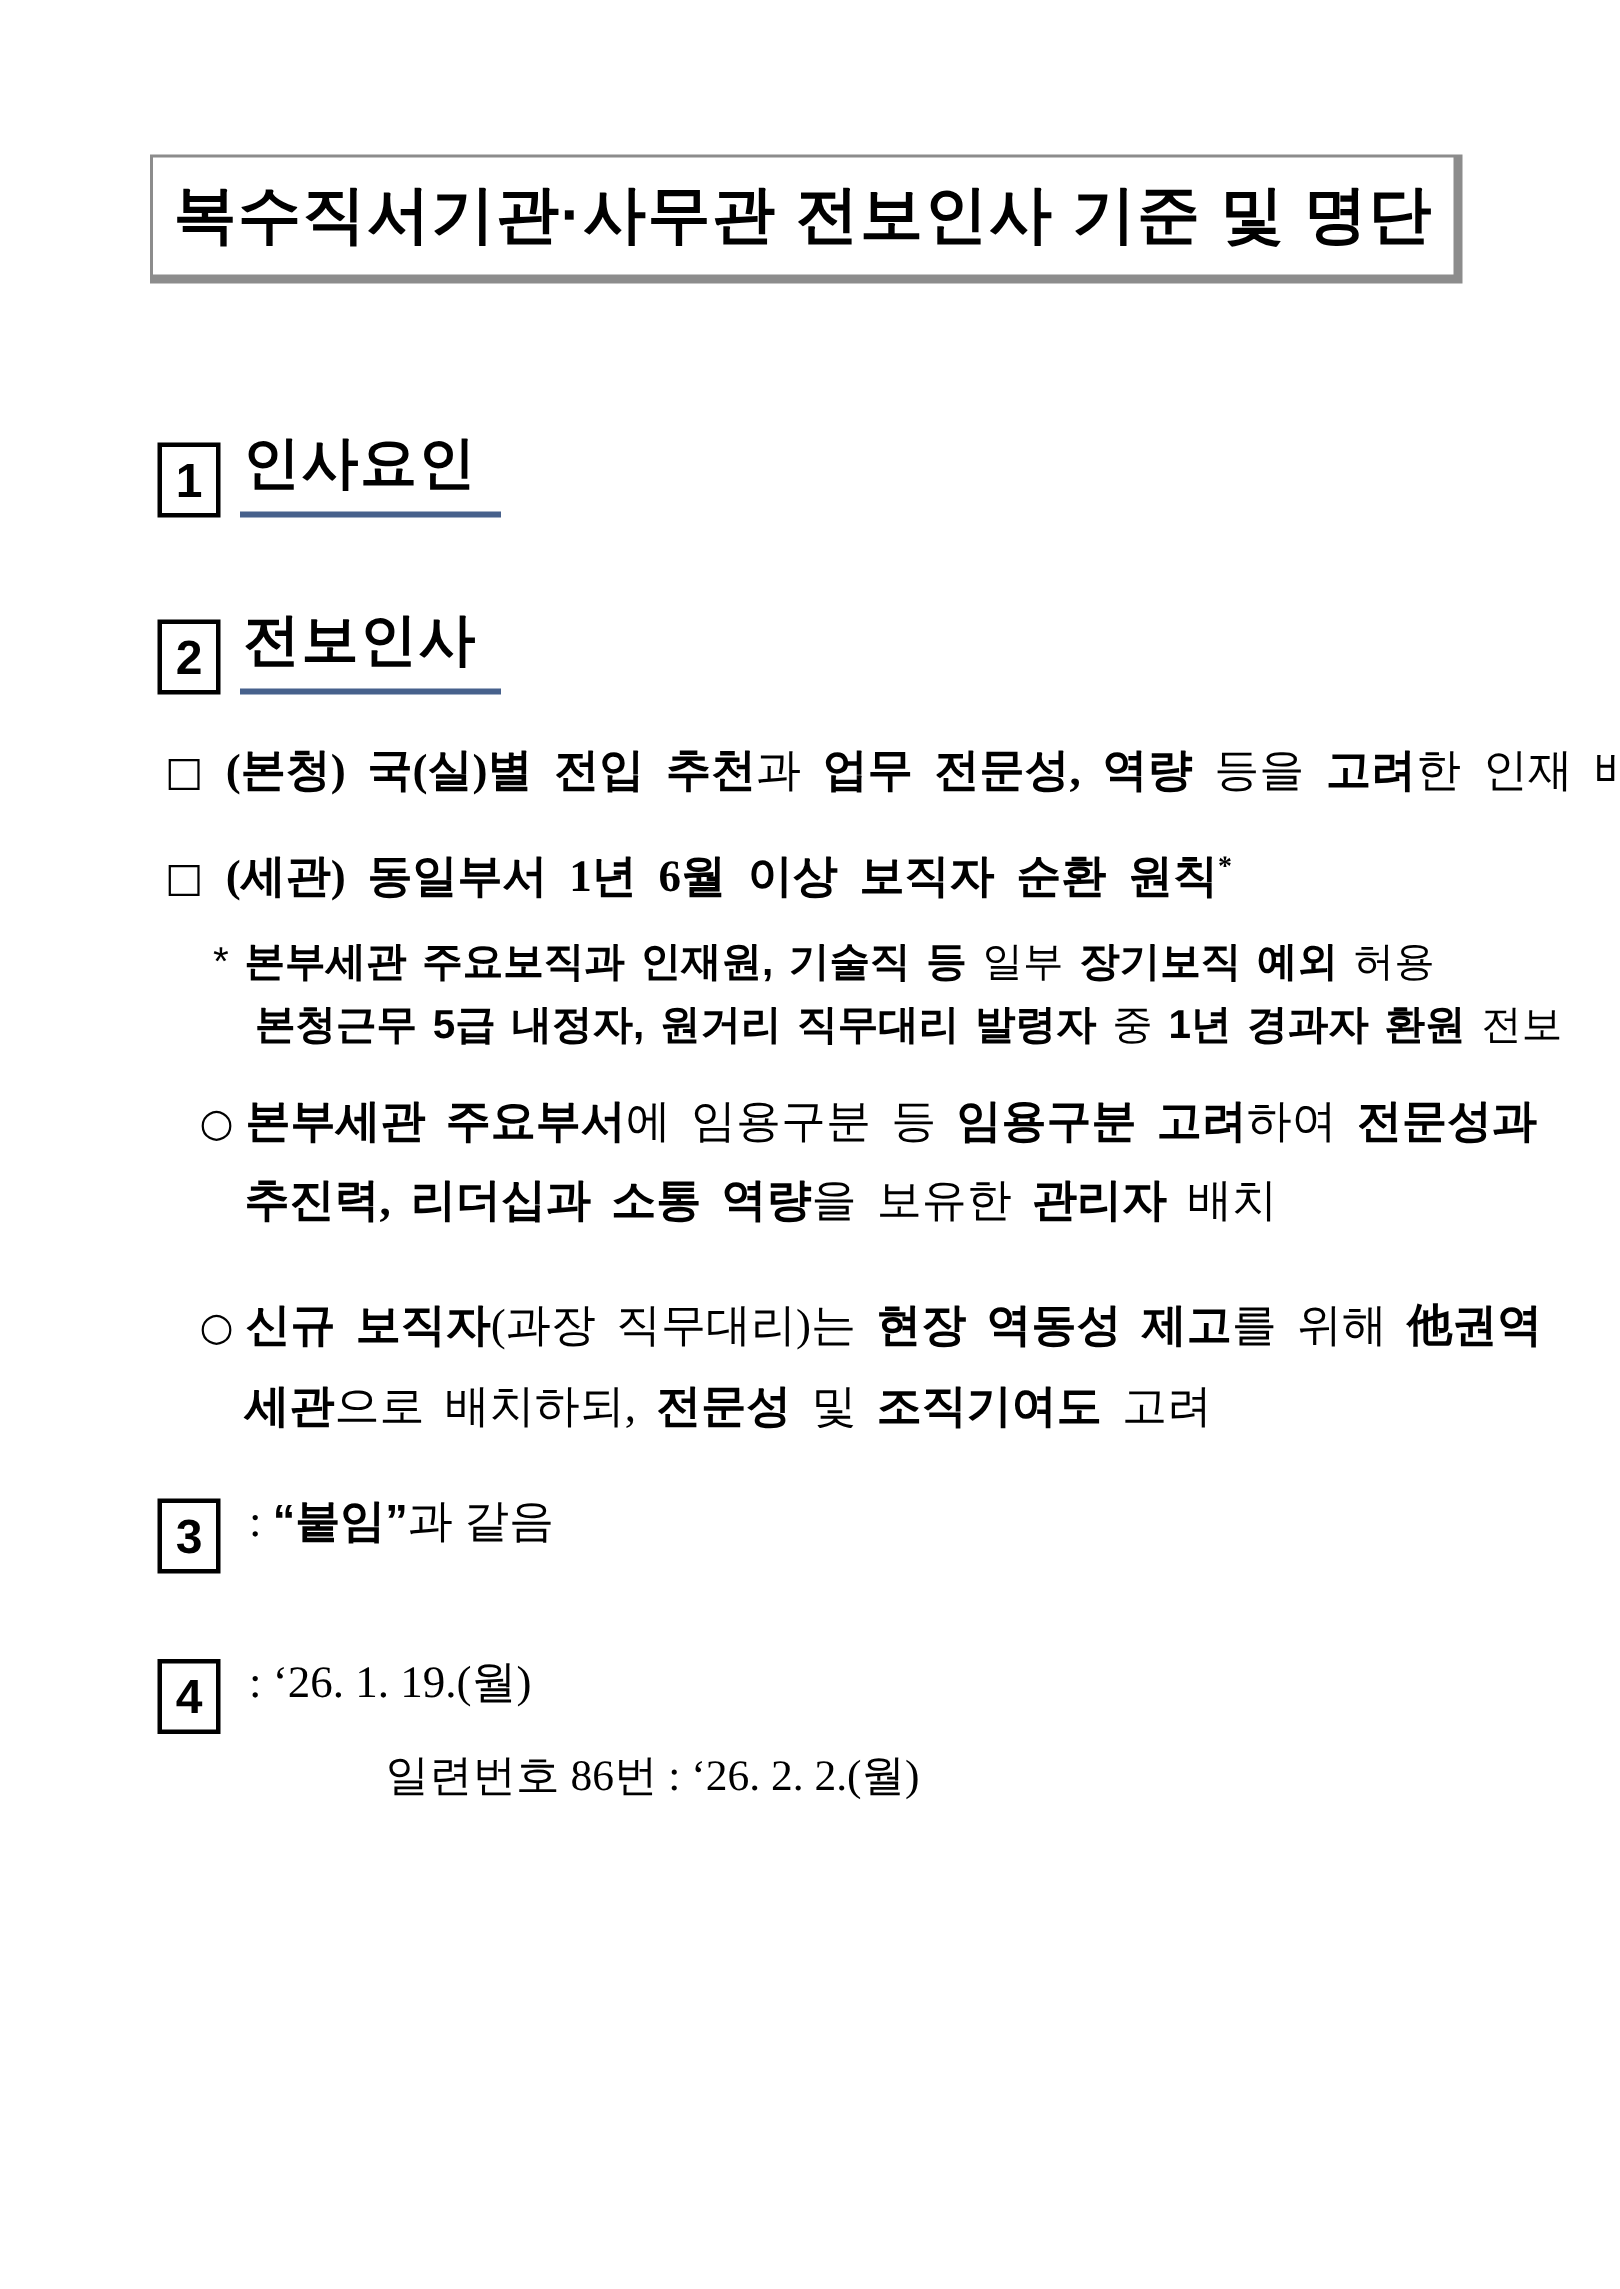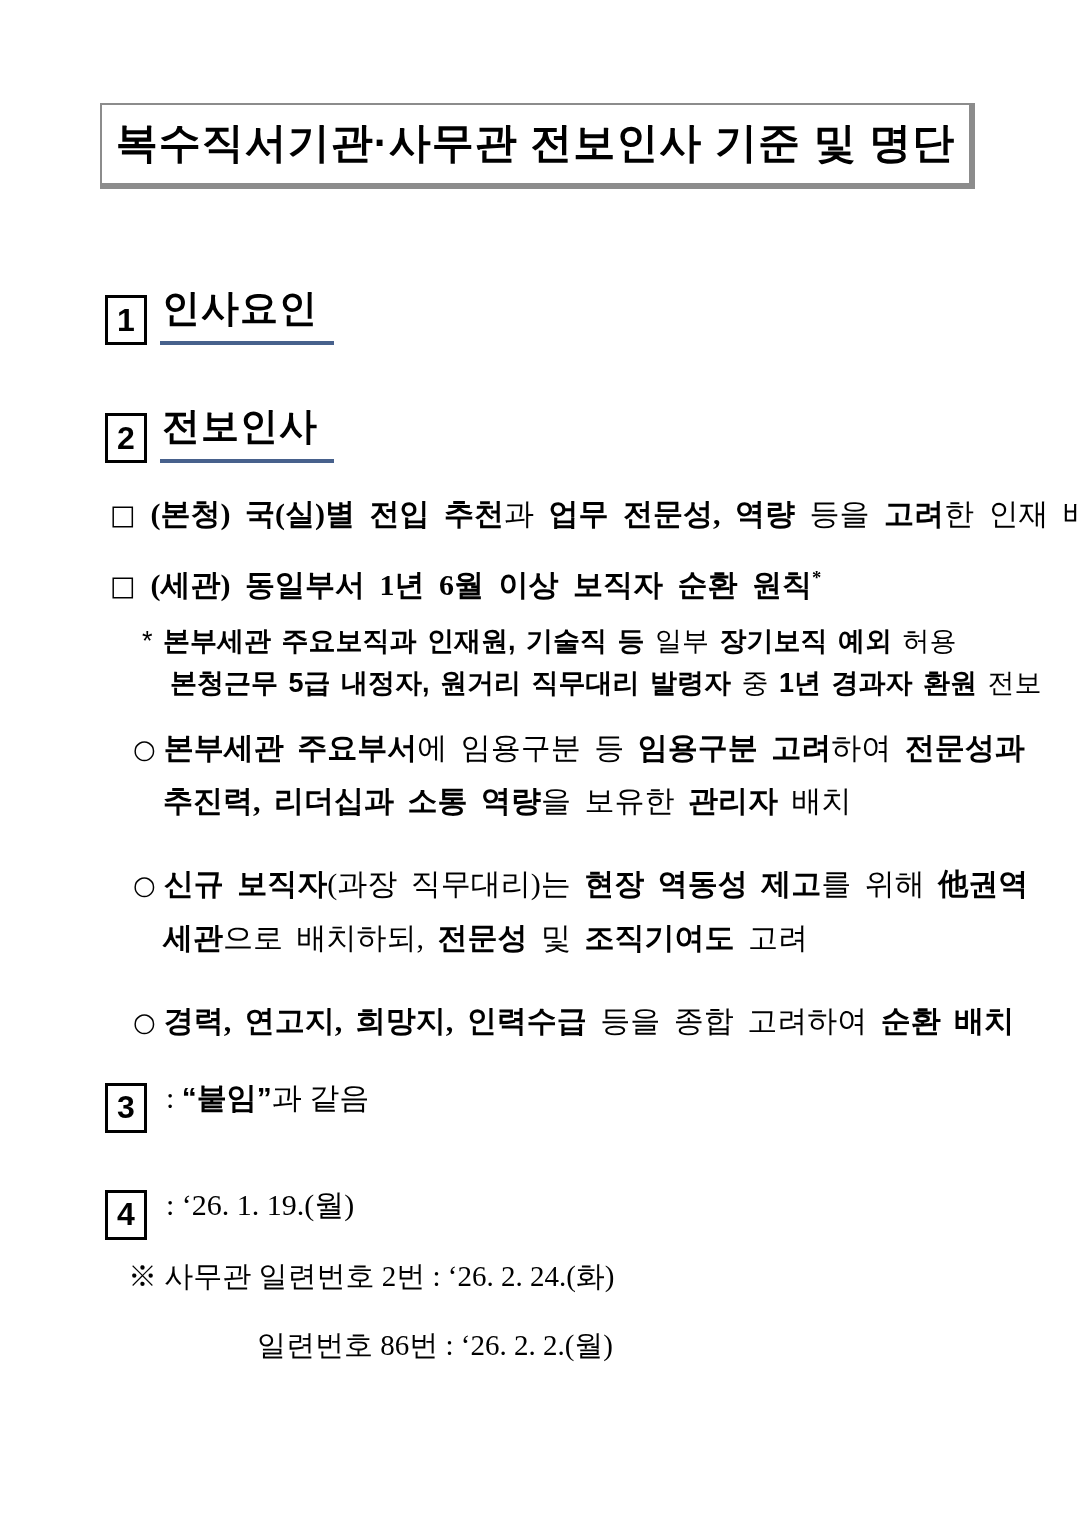--- a/index.html
+++ b/index.html
@@ -97,33 +97,31 @@
   <p class="p m-p2"><span class="bullet-sq">□</span><span class="b">(본청) 국(실)별 전입 추천</span><span>과 </span><span class="b">업무 전문성, 역량</span><span> 등을 </span><span class="b">고려</span><span>한 인재 배치</span></p>
 
   <p class="p m-p3"><span class="bullet-sq">□</span><span class="b">(세관) 동일부서 1년 6월 이상 보직자 순환 원칙</span><sup>*</sup></p>
 
   <div class="fn"><span>* </span><span class="b">본부세관 주요보직과 인재원, 기술직 등 </span><span>일부 </span><span class="b">장기보직 예외 </span><span>허용</span><br><span class="b">본청근무 5급 내정자, 원거리 직무대리 발령자 </span><span>중 </span><span class="b">1년 경과자 환원 </span><span>전보</span></div>
 
   <p class="c m-c1"><span class="bullet-ci">○</span><span class="b">본부세관 주요부서</span><span>에 임용구분 등 </span><span class="b">임용구분 고려</span><span>하여 </span><span class="b">전문성과</span><br><span class="b">추진력, 리더십과 소통 역량</span><span>을 보유한 </span><span class="b">관리자</span><span> 배치</span></p>
 
   <p class="c m-c2"><span class="bullet-ci">○</span><span class="b">신규 보직자</span><span>(과장 직무대리)는 </span><span class="b">현장 역동성 제고</span><span>를 위해 </span><span class="b">他권역</span><br><span class="b">세관</span><span>으로 배치하되, </span><span class="b">전문성</span><span> 및 </span><span class="b">조직기여도</span><span> 고려</span></p>
 
-  <p class="c m-c3"><span class="bullet-ci">○</span><span class="b">경력, 연고지, 희망지, 인력수급</span><span> 등을 종합 고려하여 </span><span class="b">순환 배치</span></p>
 
   <div class="sec-head m-h3">
     <span class="numbox">
         <span>3</span>
       </span>
     <span class="sec-suffix"><span> : </span><span class="bq">“붙임”</span><span>과 같음</span></span>
   </div>
 
   <div class="sec-head m-h4">
     <span class="numbox">
         <span>4</span>
       </span>
     <span class="sec-suffix"><span> : </span><span>‘26. 1. 19.(월)</span></span>
   </div>
 
-  <p class="note m-n1"><span>※  </span><span>사무관 일련번호 2번 : ‘26. 2. 24.(화)</span></p>
 
   <p class="note m-n2"><span>일련번호 86번 : ‘26. 2. 2.(월)</span></p>
 
 </div>
 
 </body></html>

